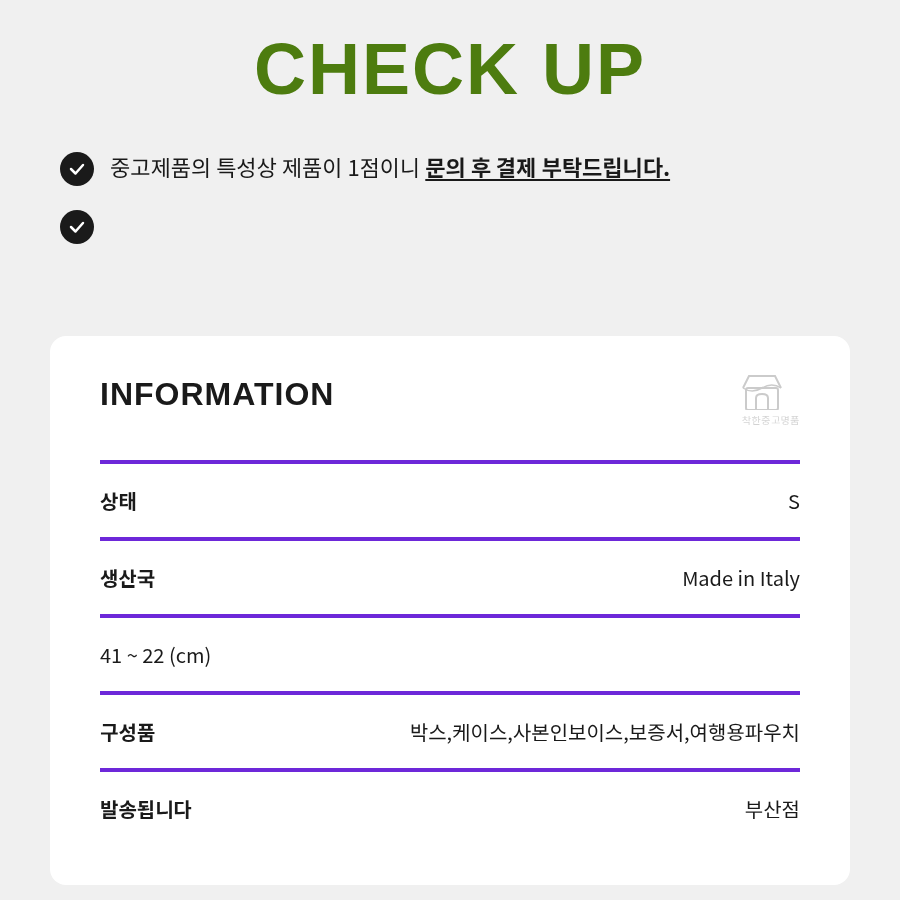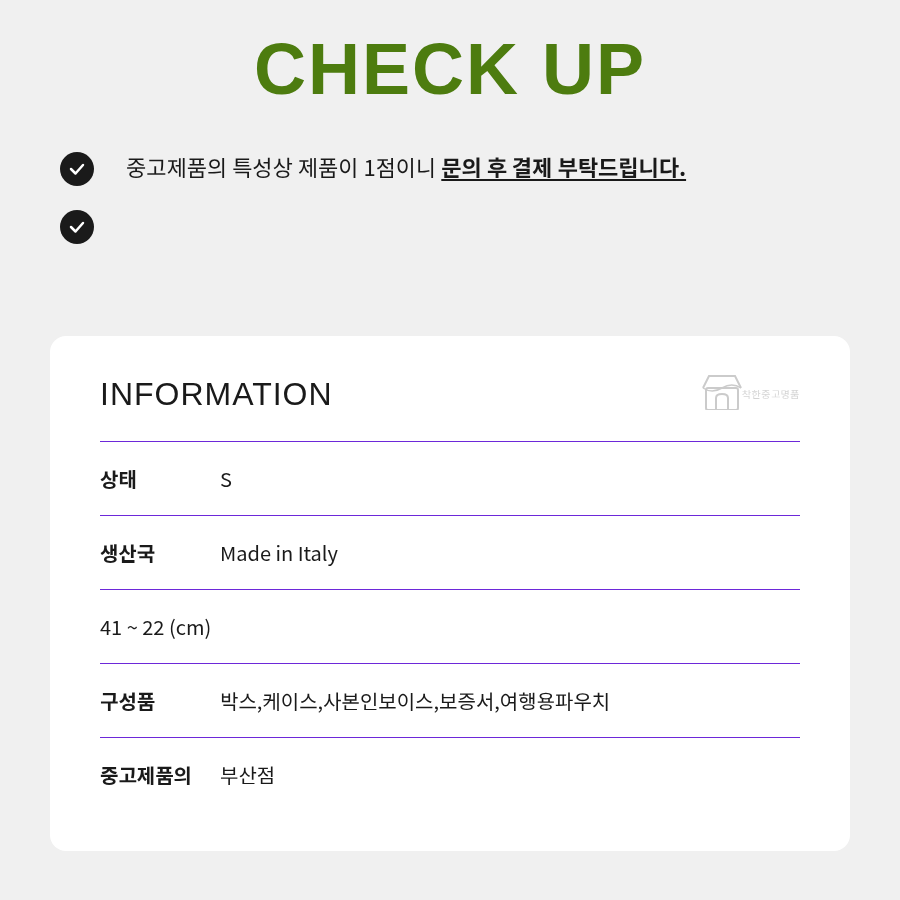--- a/index.html
+++ b/index.html
@@ -27,21 +27,21 @@
       color: #4d7c0f;
       letter-spacing: 2px;
       margin-bottom: 40px;
       font-family: Arial Black, Arial, sans-serif;
     }
 
     .check-item {
       display: flex;
       align-items: flex-start;
       margin-bottom: 22px;
-      gap: 32px;
+      gap: 16px;
     }
 
     .check-icon {
       width: 34px;
       height: 34px;
       min-width: 34px;
       background-color: #1a1a1a;
       border-radius: 50%;
       display: flex;
       align-items: center;
@@ -74,49 +74,49 @@
 
     .info-card {
       background-color: #ffffff;
       border-radius: 16px;
       padding: 40px 50px 40px 50px;
       position: relative;
     }
 
     .info-title {
       font-size: 32px;
-      font-weight: 400;
+      font-weight: 700;
       color: #1a1a1a;
       letter-spacing: 1px;
-      margin-bottom: 28px;
+      margin-bottom: 47px;
       font-family: Arial Black, Arial, sans-serif;
     }
 
     .watermark {
       position: absolute;
       top: 38px;
       right: 50px;
       display: flex;
-      flex-direction: row;
-      align-items: center;
+      flex-direction: column;
       opacity: 0.25;
     }
 
     .watermark-text {
       font-size: 10px;
       color: #555;
       margin-top: 2px;
       letter-spacing: 0.5px;
     }
 
     .info-row {
       display: flex;
       align-items: center;
-      border-top: 1px solid #6d28d9;
+      border-top: 4px solid #6d28d9;
       padding: 22px 0;
+      justify-content: space-between;
     }
 
     .info-row:last-child {
       border-bottom: none;
     }
 
     .info-label {
       font-size: 20px;
       font-weight: 700;
       color: #1a1a1a;
@@ -180,19 +180,19 @@
         <span class="info-value">Made in Italy</span>
       </div>
       <div class="info-row">
         <span class="info-value">41 ~ 22 (cm)</span>
       </div>
       <div class="info-row">
         <span class="info-label">구성품</span>
         <span class="info-value">박스,케이스,사본인보이스,보증서,여행용파우치</span>
       </div>
       <div class="info-row">
-        <span class="info-label">중고제품의</span>
+        <span class="info-label">발송됩니다</span>
         <span class="info-value">부산점</span>
       </div>
     </div>
 
   </div>
 </div>
 
 </body></html>

